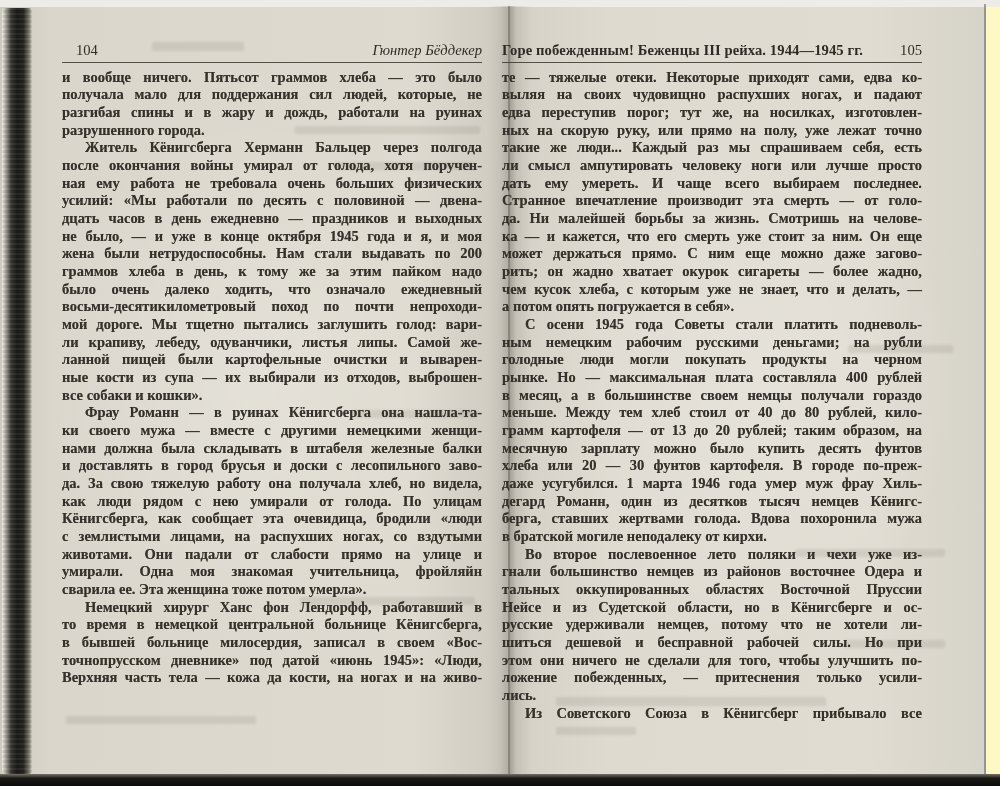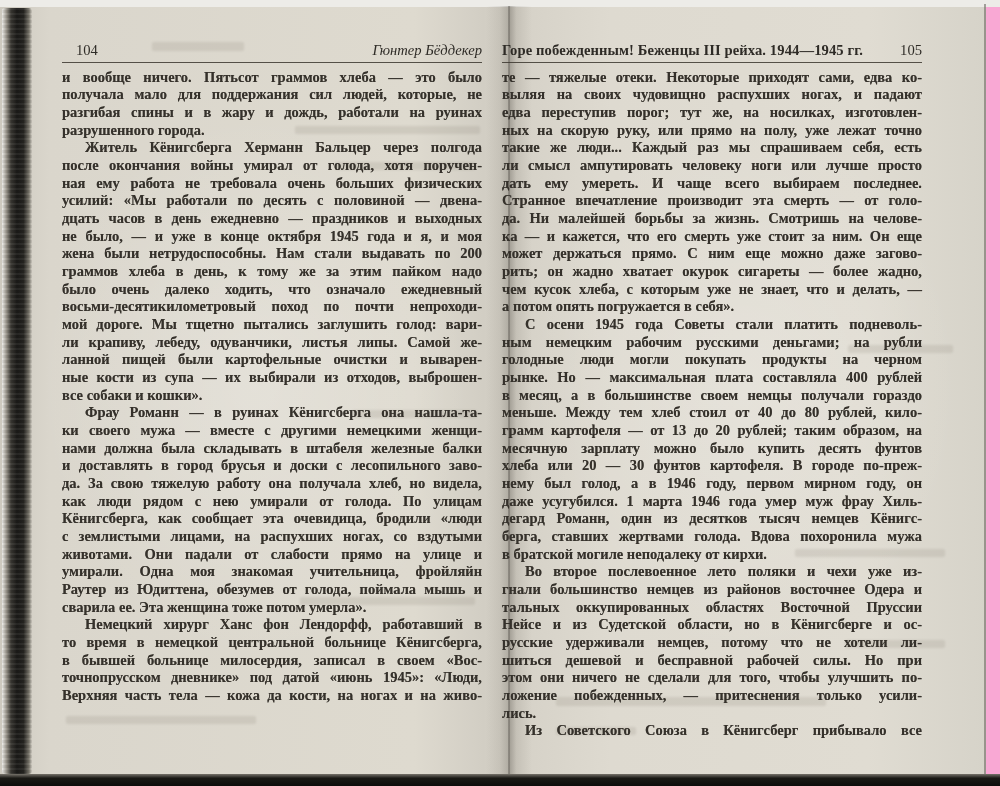--- a/index.html
+++ b/index.html
@@ -1,17 +1,17 @@
 <!DOCTYPE html>
 <html lang="ru"><head>
 <meta charset="utf-8">
 <style>
   html,body{margin:0;padding:0;background:#b2b0aa;}
   .scan{position:relative;width:1000px;height:786px;overflow:hidden;
-        background:#f9a8d4;font-family:"Liberation Serif","DejaVu Serif",serif;}
+        background:#fef9c3;font-family:"Liberation Serif","DejaVu Serif",serif;}
   .paper{position:absolute;left:0;top:6px;width:986px;height:768px;
     background:
       radial-gradient(ellipse 310px 390px at 255px 380px, rgba(255,255,255,.22), rgba(255,255,255,0) 70%),
       radial-gradient(ellipse 310px 390px at 745px 380px, rgba(255,255,255,.20), rgba(255,255,255,0) 70%),
       linear-gradient(to right,#cdc9bf 0,#dad6cc 5%,#dedacf 42%,#d2cec4 49%,#d6d2c8 53%,#dedad0 62%,#e0dcd2 88%,#d6d3c9 100%);}
   .topstrip{position:absolute;left:0;top:0;width:1000px;height:7px;background:#edece8;}
   .stackedge{position:absolute;left:2px;top:8px;width:30px;height:766px;border-radius:3px;
     background:
       repeating-linear-gradient(to bottom, rgba(255,255,255,.05) 0 2px, rgba(0,0,0,.06) 2px 5px),
       linear-gradient(to right,#f1f0ec 0,#9a968c 15%,#3a3833 30%,#1b1a18 50%,#262521 72%,#7a766c 90%,rgba(222,218,208,0) 100%);}
@@ -94,21 +94,20 @@
         <div class="ln in">Фрау Романн — в руинах Кёнигсберга она нашла-та-</div>
         <div class="ln">ки своего мужа — вместе с другими немецкими женщи-</div>
         <div class="ln">нами должна была складывать в штабеля железные балки</div>
         <div class="ln">и доставлять в город брусья и доски с лесопильного заво-</div>
         <div class="ln">да. За свою тяжелую работу она получала хлеб, но видела,</div>
         <div class="ln">как люди рядом с нею умирали от голода. По улицам</div>
         <div class="ln">Кёнигсберга, как сообщает эта очевидица, бродили «люди</div>
         <div class="ln">с землистыми лицами, на распухших ногах, со вздутыми</div>
         <div class="ln">животами. Они падали от слабости прямо на улице и</div>
         <div class="ln">умирали. Одна моя знакомая учительница, фройляйн</div>
-        <div class="ln">Раутер из Юдиттена, обезумев от голода, поймала мышь и</div>
         <div class="ln end">сварила ее. Эта женщина тоже потом умерла».</div>
       </div>
       <div class="para">
         <div class="ln in">Немецкий хирург Ханс фон Лендорфф, работавший в</div>
         <div class="ln">то время в немецкой центральной больнице Кёнигсберга,</div>
         <div class="ln">в бывшей больнице милосердия, записал в своем «Вос-</div>
         <div class="ln">точнопрусском дневнике» под датой «июнь 1945»: «Люди,</div>
         <div class="ln">Верхняя часть тела — кожа да кости, на ногах и на живо-</div>
       </div>
     </div>
@@ -140,21 +139,20 @@
       <div class="para">
         <div class="ln in">С осени 1945 года Советы стали платить подневоль-</div>
         <div class="ln">ным немецким рабочим русскими деньгами; на рубли</div>
         <div class="ln">голодные люди могли покупать продукты на черном</div>
         <div class="ln">рынке. Но — максимальная плата составляла 400 рублей</div>
         <div class="ln">в месяц, а в большинстве своем немцы получали гораздо</div>
         <div class="ln">меньше. Между тем хлеб стоил от 40 до 80 рублей, кило-</div>
         <div class="ln">грамм картофеля — от 13 до 20 рублей; таким образом, на</div>
         <div class="ln">месячную зарплату можно было купить десять фунтов</div>
         <div class="ln">хлеба или 20 — 30 фунтов картофеля. В городе по-преж-</div>
-        <div class="ln">нему был голод, а в 1946 году, первом мирном году, он</div>
         <div class="ln">даже усугубился. 1 марта 1946 года умер муж фрау Хиль-</div>
         <div class="ln">дегард Романн, один из десятков тысяч немцев Кёнигс-</div>
         <div class="ln">берга, ставших жертвами голода. Вдова похоронила мужа</div>
         <div class="ln end">в братской могиле неподалеку от кирхи.</div>
       </div>
       <div class="para">
         <div class="ln in">Во второе послевоенное лето поляки и чехи уже из-</div>
         <div class="ln">гнали большинство немцев из районов восточнее Одера и</div>
         <div class="ln">тальных оккупированных областях Восточной Пруссии</div>
         <div class="ln">Нейсе и из Судетской области, но в Кёнигсберге и ос-</div>

